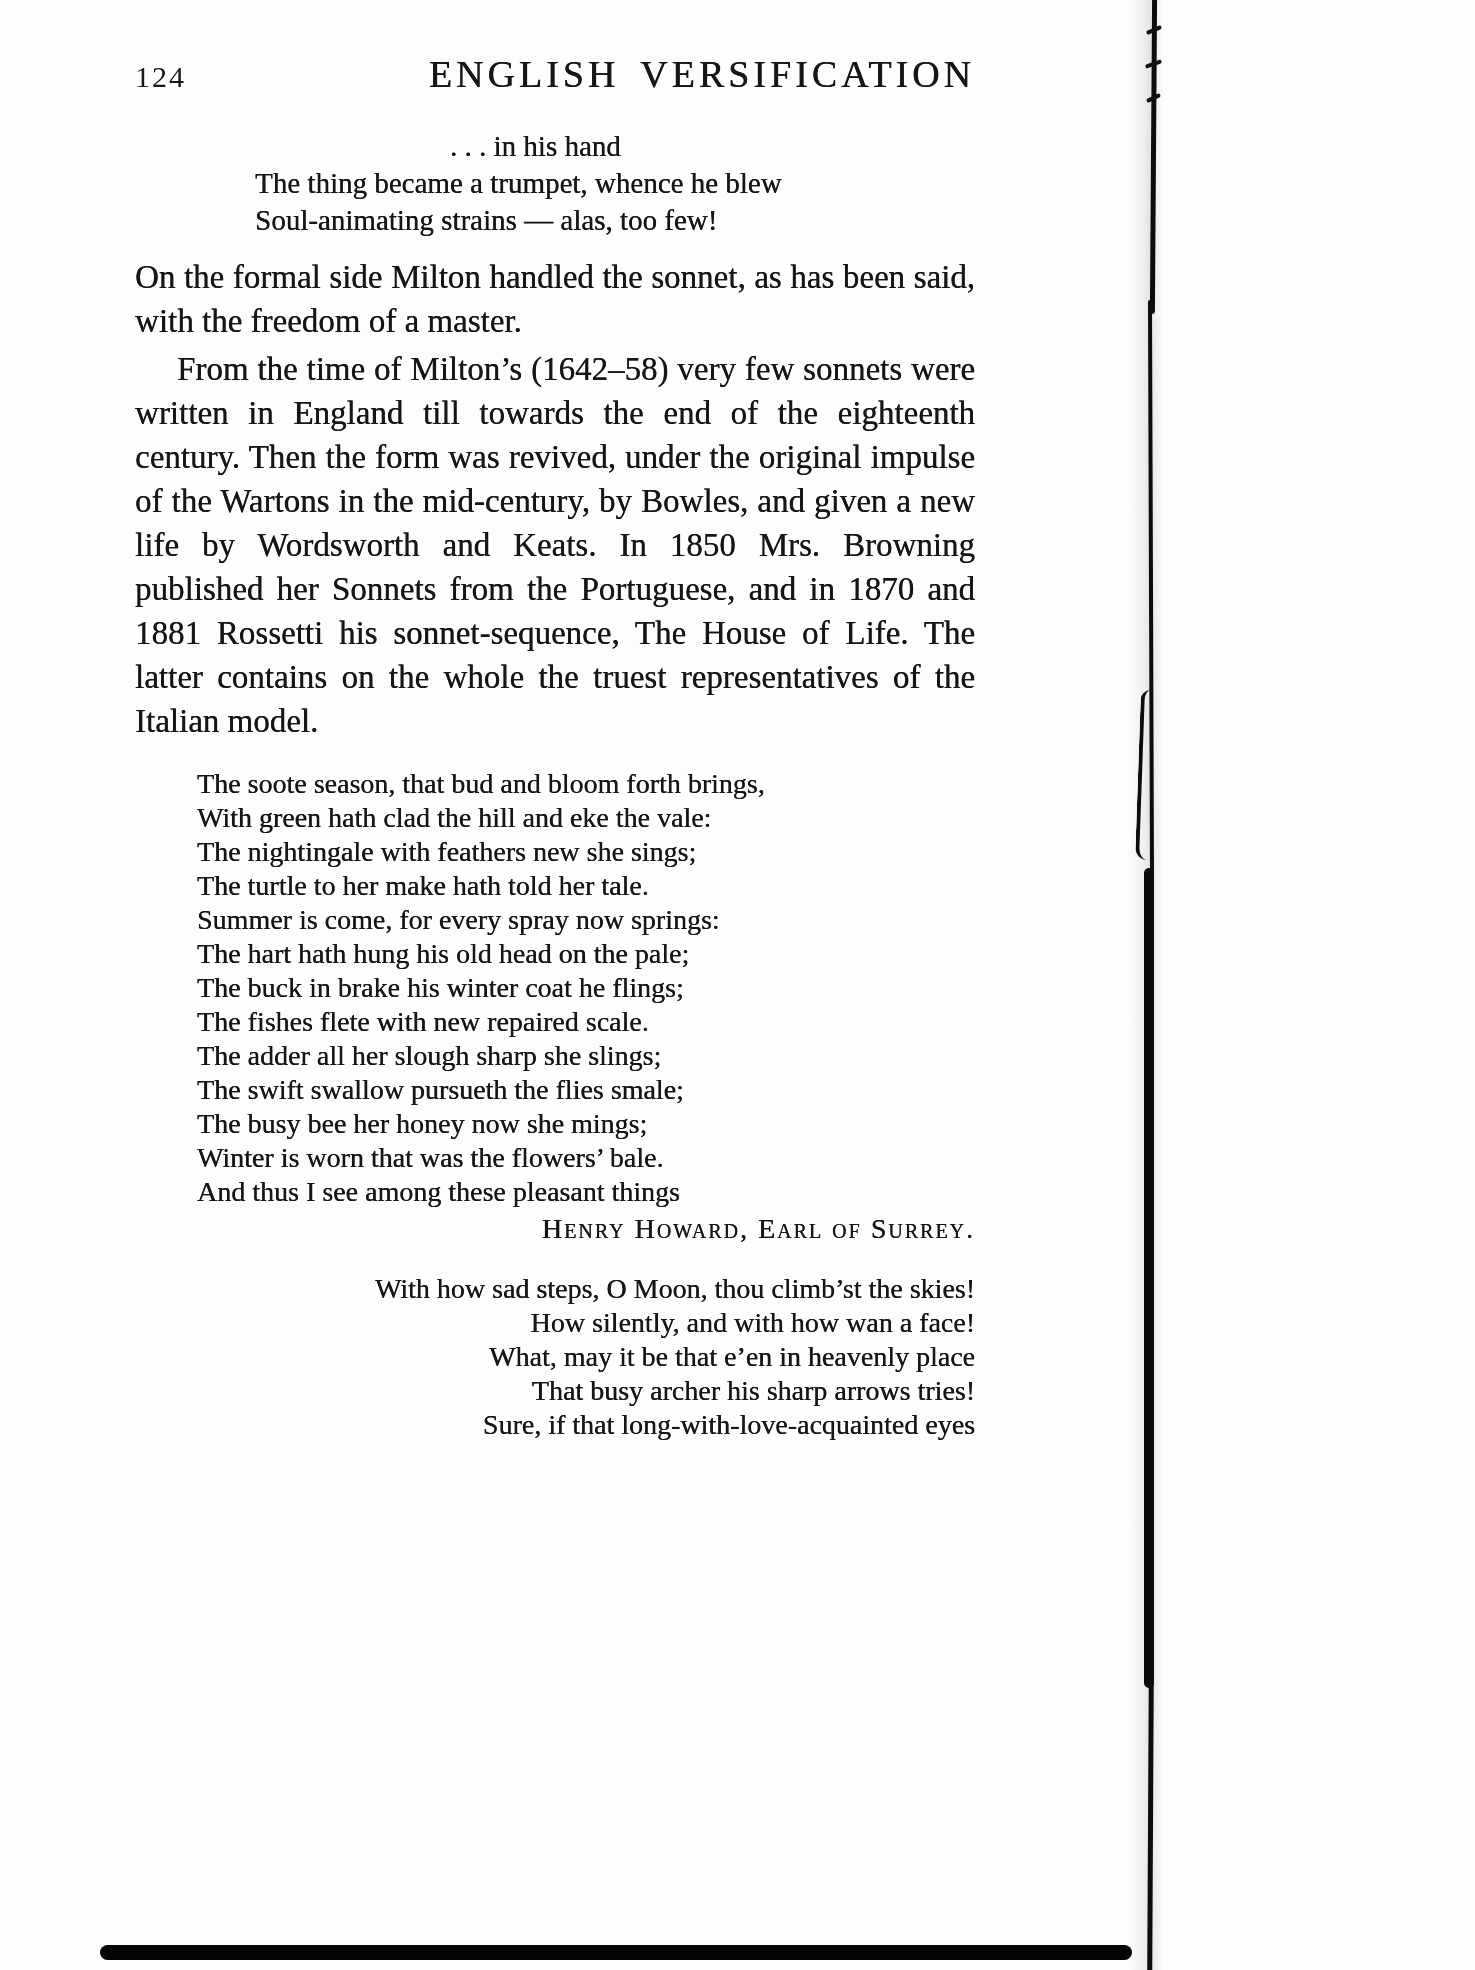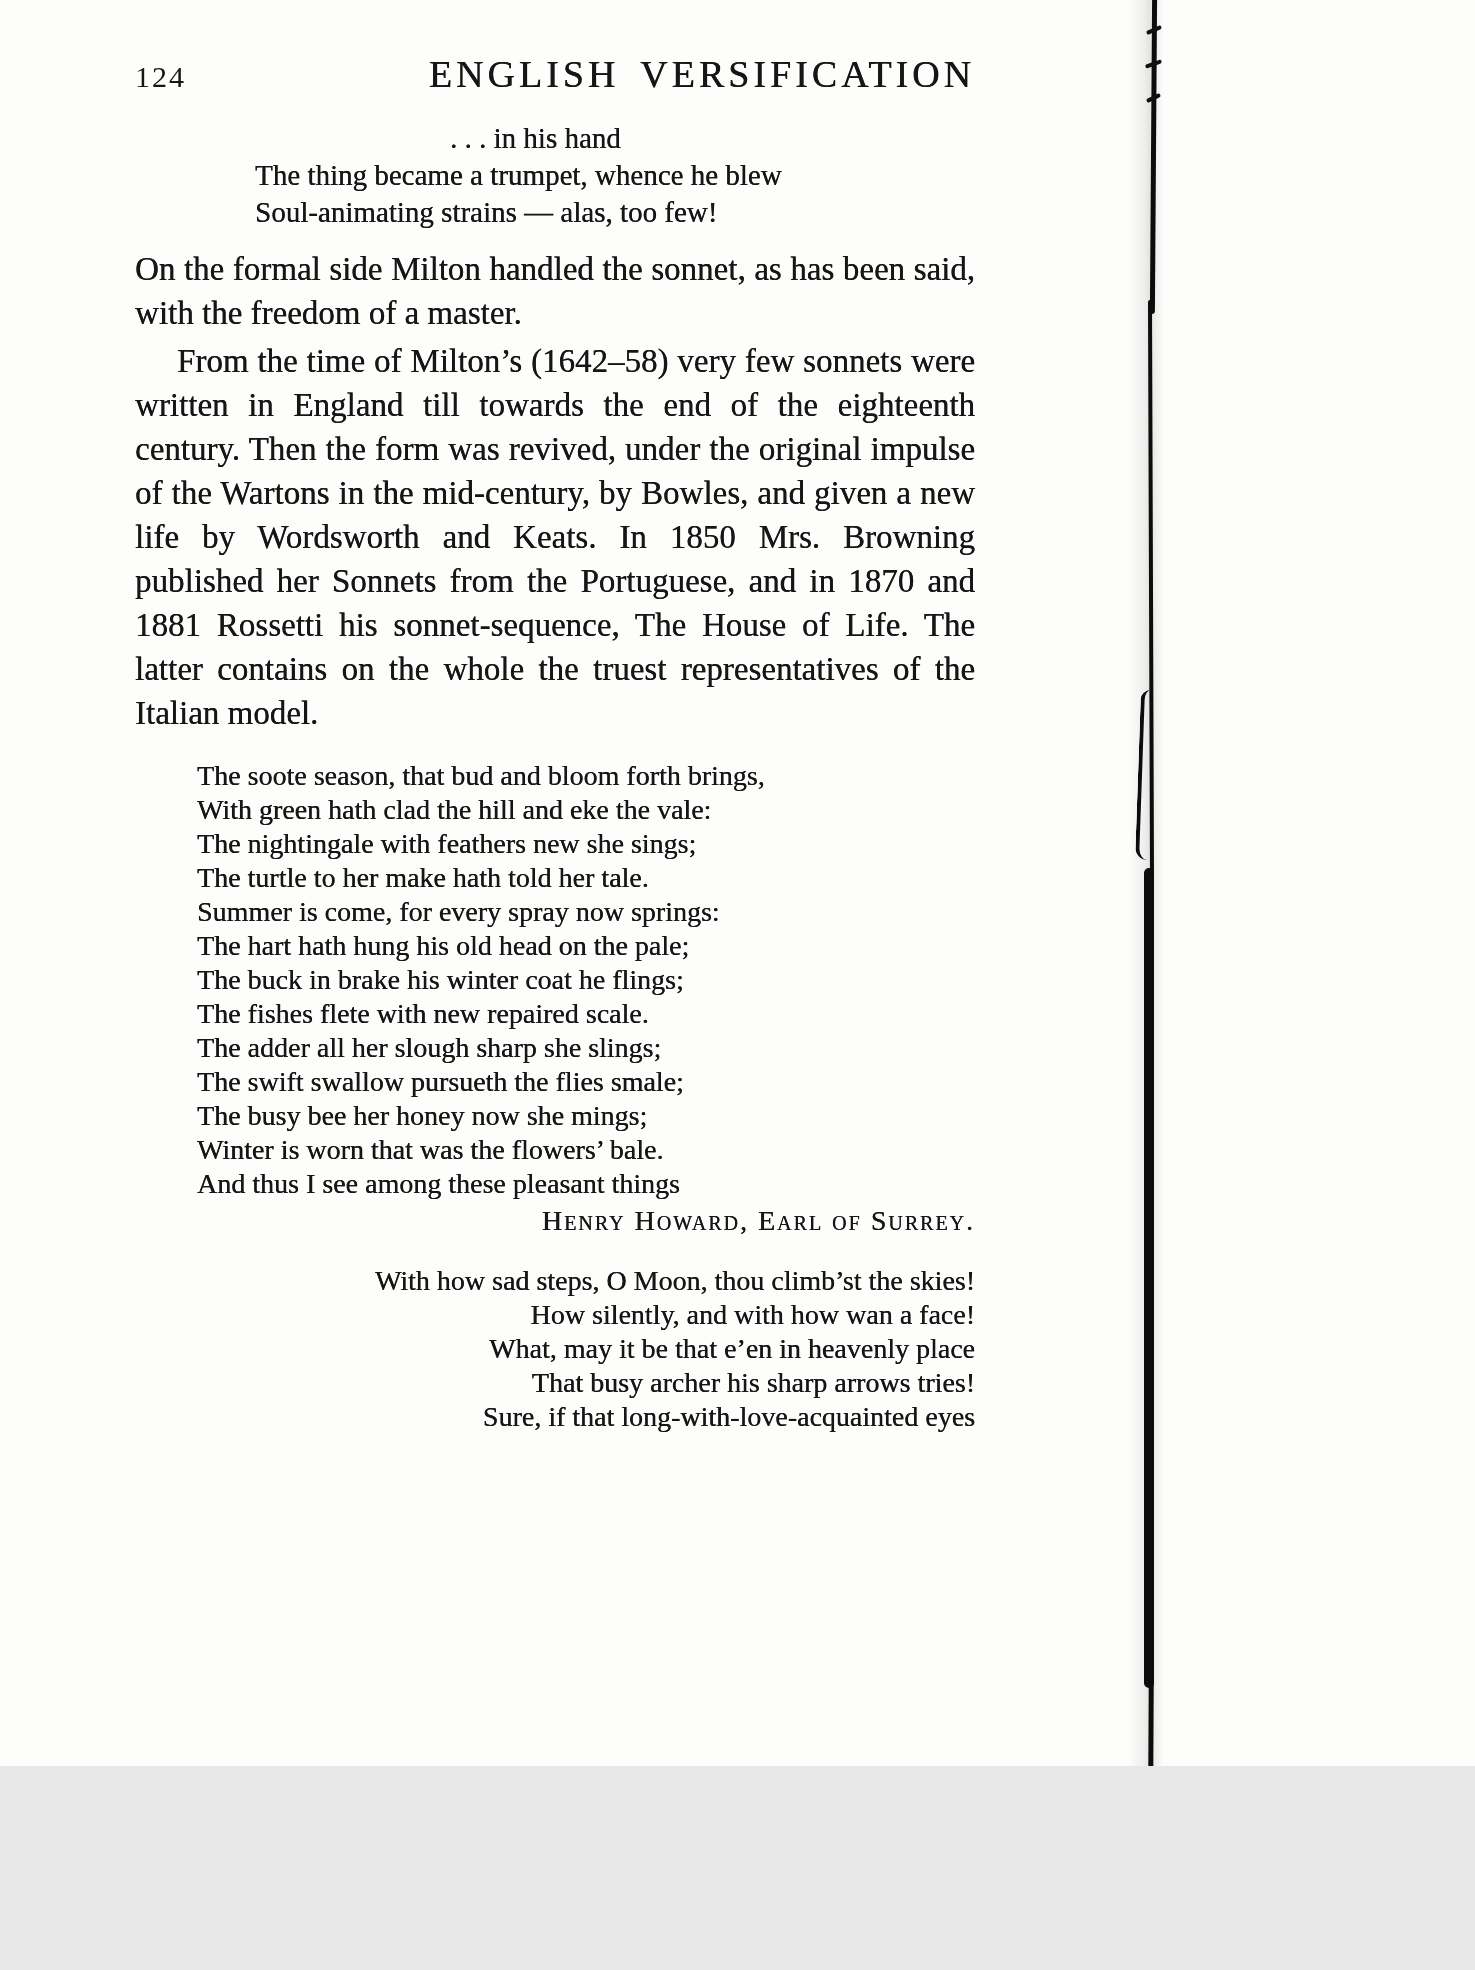--- a/index.html
+++ b/index.html
@@ -3,21 +3,21 @@
 <meta charset="utf-8">
 <style>
   html, body {
     margin: 0;
     padding: 0;
     background: #e8e8e8;
   }
   .page {
     position: relative;
     width: 1475px;
-    height: 1766px;
+    height: 1970px;
     margin: 0 auto;
     background: #fdfdfb;
     overflow: hidden;
     font-family: "Liberation Serif", "DejaVu Serif", serif;
     color: #161616;
   }
   .content {
     position: absolute;
     left: 135px;
     top: 52px;
@@ -37,21 +37,21 @@
   .page-title {
     margin: 0;
     text-align: right;
     font-size: 38px;
     font-weight: 400;
     letter-spacing: 4px;
     word-spacing: 8px;
     text-shadow: 0.4px 0 0 currentColor;
   }
   .epigraph {
-    margin-top: 16px;
+    margin-top: 24px;
     font-size: 29px;
     line-height: 37px;
     text-shadow: 0.3px 0 0 currentColor;
   }
   .epigraph .vl-0 { margin-left: 315px; }
   .epigraph .vl-1 { margin-left: 120px; }
   .epigraph .vl-2 { margin-left: 120px; }
   .para {
     margin: 0;
     margin-top: 16px;

